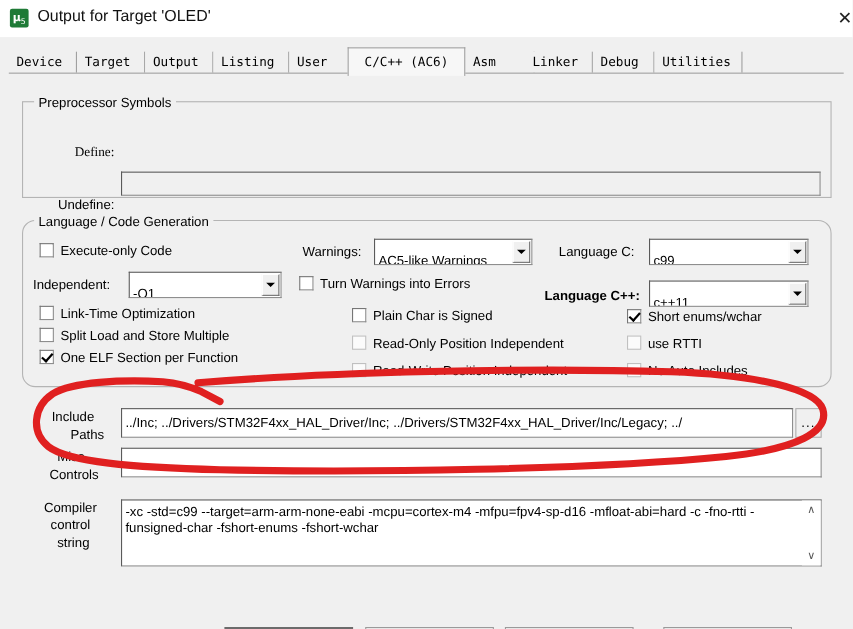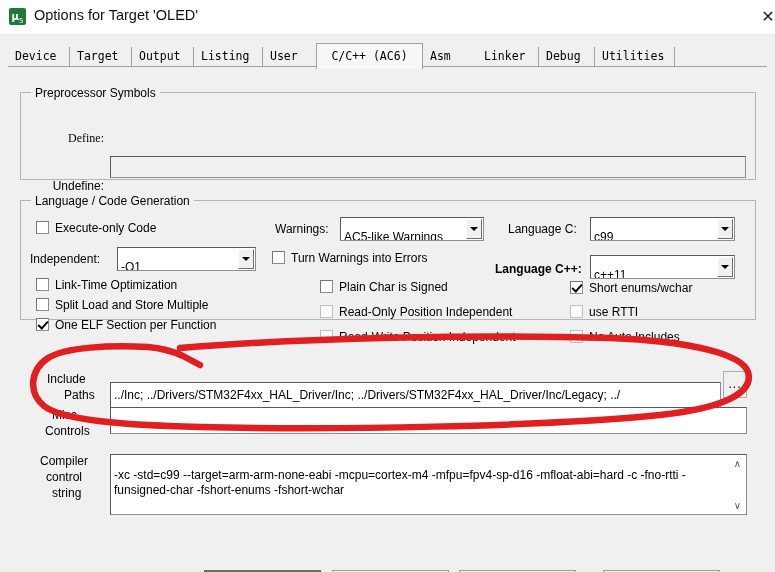--- a/index.html
+++ b/index.html
@@ -225,21 +225,21 @@
   
   .multiline {
     position: absolute;
     box-sizing: border-box;
     background: #ffffff;
     border: 1px solid #8e8e8e;
     border-top-color: #5a5a5a;
     border-left-color: #5a5a5a;
     font-size: 12px;
     line-height: 15px;
-    padding: 13px 22px 3px 3px;
+    padding: 3px 22px 3px 3px;
     color: #000;
     overflow: hidden;
     white-space: normal;
     word-break: break-word;
   }
   .ml-scroll {
     position: absolute;
     right: 1px; top: 1px;
     width: 17px;
     bottom: 1px;
@@ -289,21 +289,21 @@
 </style>
 </head>
 <body>
 
 <div id="dialog">
 
   <div class="titlebar">
     <div class="title-icon">
       <span class="mu">µ</span><span class="five">5</span>
     </div>
-    <div class="title-text">Options for Target 'OLED'</div>
+    <div class="title-text">Output for Target 'OLED'</div>
     <div class="close-btn">✕</div>
   </div>
 
   <div class="tabstrip">
     <div class="tab" style="left:0px;width:62px;">Device</div>
     <div class="tab" style="left:62px;width:62px;">Target</div>
     <div class="tab" style="left:124px;width:62px;">Output</div>
     <div class="tab" style="left:186px;width:69px;">Listing</div>
     <div class="tab" style="left:255px;width:62px;">User</div>
     <div class="tab selected" style="left:308px;width:107px;text-align:center;">C/C++ (AC6)</div>
@@ -314,21 +314,21 @@
   </div>
   <div class="tabstrip-line"></div>
 
   <div class="group" style="left:20px; top:92px; width:736px; height:88px;">
     <div class="legend">Preprocessor Symbols</div>
   </div>
   <div class="lbl right" style="left:28px; top:131px; width:76px;font-family:Liberation Serif, serif;">Define:</div>
   <div class="lbl right" style="left:28px; top:163px; width:76px;margin-top:16px;">Undefine:</div>
   <div class="textbox disabled" style="left:110px; top:156px; width:636px; height:22px;"></div>
 
-  <div class="group" style="left:20px; top:200px; width:736px; height:120px;">
+  <div class="group" style="left:20px; top:200px; width:736px; height:152px;border-radius:12px;">
     <div class="legend">Language / Code Generation</div>
   </div>
 
   <div class="cb" style="left:36px; top:221px;">
     <span class="box"></span>
     <span>Execute-only Code</span>
   </div>
 
   <div class="lbl" style="left:30px; top:252px;">Independent:</div>
   <div class="combo" style="left:117px; top:247px; width:139px; height:21px;">
@@ -392,21 +392,21 @@
     <span class="box"></span>
     <span>use RTTI</span>
   </div>
   <div class="cb dim" style="left:570px; top:330px;">
     <span class="box"></span>
     <span>No Auto Includes</span>
   </div>
 
   <div class="lbl" style="left:47px; top:372px;">Include</div>
   <div class="lbl" style="left:64px; top:388px;">Paths</div>
-  <div class="textbox" style="left:110px; top:382px; width:611px; height:27px; line-height:23px;">../Inc;  ../Drivers/STM32F4xx_HAL_Driver/Inc;  ../Drivers/STM32F4xx_HAL_Driver/Inc/Legacy;  ../</div>
+  <div class="textbox" style="left:110px; top:371px; width:611px; height:27px; line-height:23px;">../Inc;  ../Drivers/STM32F4xx_HAL_Driver/Inc;  ../Drivers/STM32F4xx_HAL_Driver/Inc/Legacy;  ../</div>
   <div class="browse-btn" style="left:723px; top:371px; width:24px; height:27px;">
     <span>...</span>
   </div>
 
   <div class="lbl" style="left:52px; top:408px;">Misc</div>
   <div class="lbl" style="left:45px; top:424px;">Controls</div>
   <div class="textbox" style="left:110px; top:407px; width:637px; height:27px;"></div>
 
   <div class="lbl" style="left:40px; top:454px;">Compiler</div>
   <div class="lbl" style="left:46px; top:470px;">control</div>

